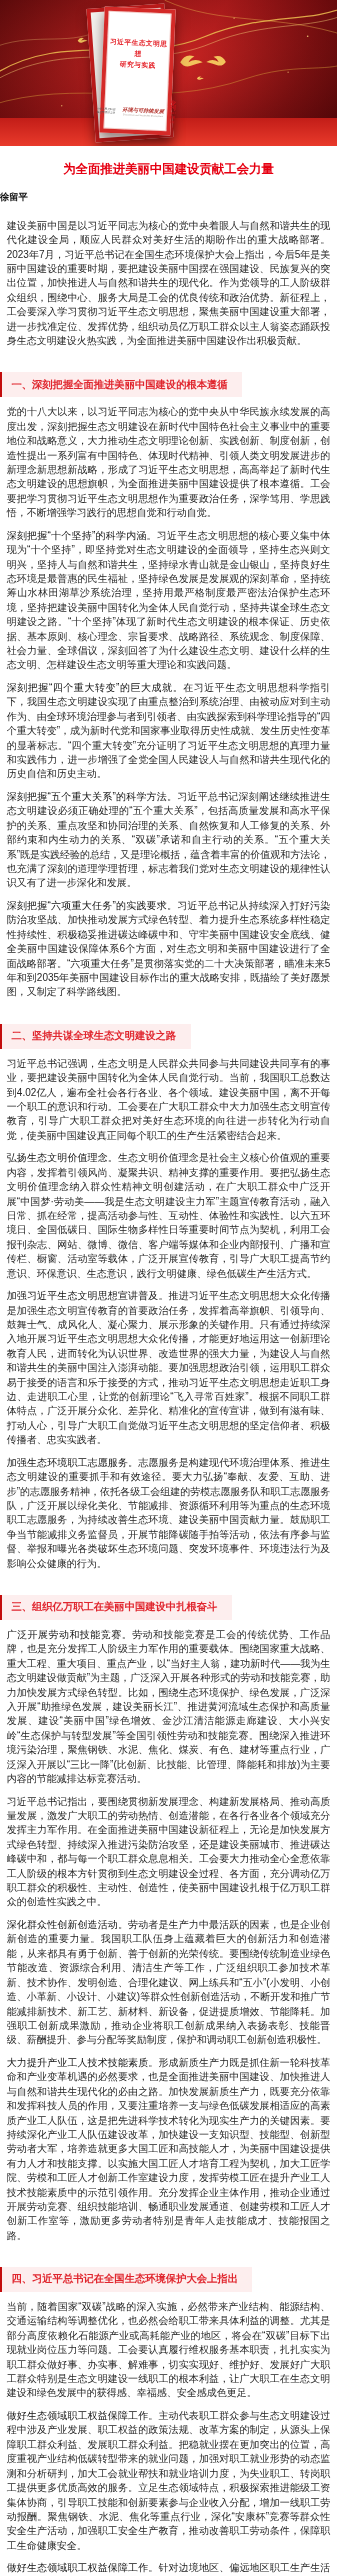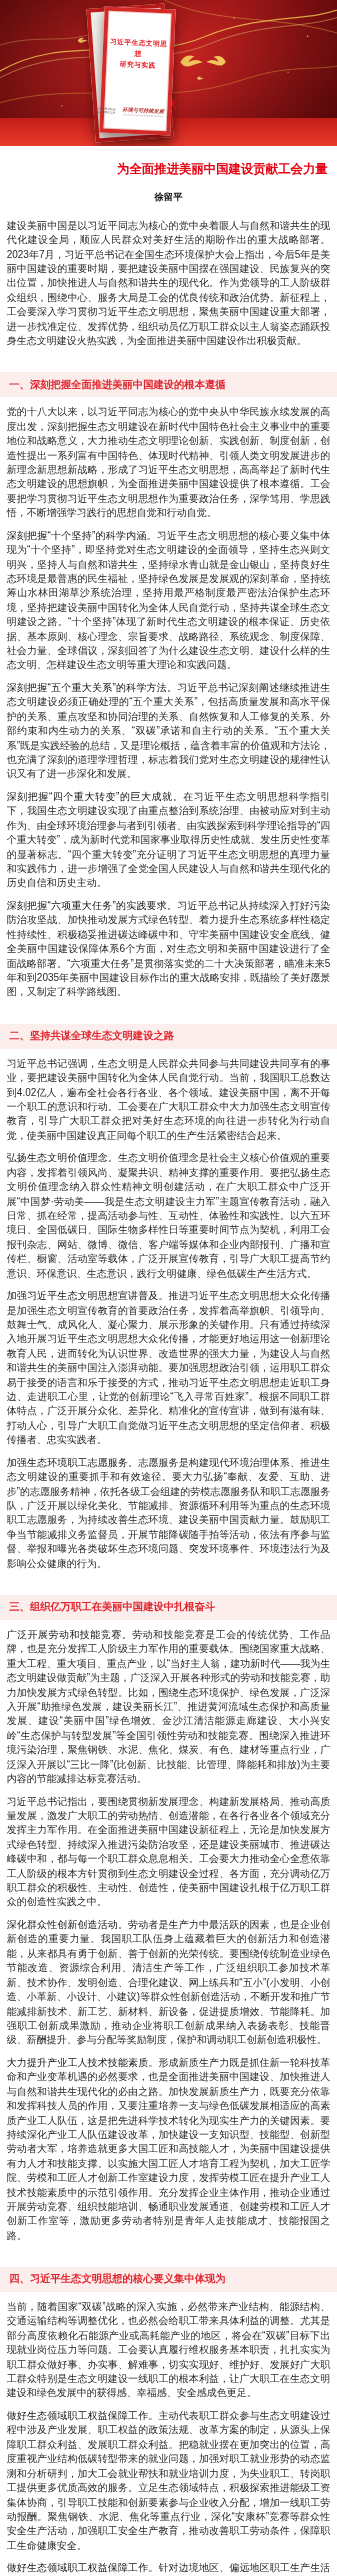--- a/index.html
+++ b/index.html
@@ -29,25 +29,25 @@
   .cover-pub{position:absolute;bottom:5.2px;left:1.5px;right:1.5px;display:flex;align-items:center;justify-content:center;gap:1.5px;}
   .pub-left{font-size:3.1px;color:#555;text-align:right;line-height:4.1px;transform:scale(.85);white-space:nowrap;}
   .pub-mid{text-align:center;}
   .pub-script{color:#b5332c;font-size:5.2px;font-weight:bold;font-style:italic;font-family:"Liberation Serif","DejaVu Serif",serif;white-space:nowrap;}
   .pub-eng{font-size:2.6px;color:#9a8d84;transform:scale(.8);white-space:nowrap;}
   .pub-badge{color:#d6131b;text-align:center;line-height:5.2px;}
   .badge-main{font-size:5.7px;font-weight:900;letter-spacing:0.5px;}
   .badge-sub{font-size:3.1px;transform:scale(.9);}
   
   .article{padding-top:3.1px;}
-  h1.title{margin:12.4px 9.3px 0;text-align:right;color:var(--accent);font-size:12.4px;line-height:17.5px;font-weight:bold;}
-  .author{margin:12.4px 0 14.4px;text-align:center;font-size:9.3px;font-weight:bold;color:#111;}
+  h1.title{margin:12.4px 9.3px 0;text-align:center;color:var(--accent);font-size:12.4px;line-height:17.5px;font-weight:bold;}
+  .author{margin:12.4px 0 14.4px;text-align:left;font-size:9.3px;font-weight:bold;color:#111;}
   p.para{margin:8.2px 6.7px;font-size:10px;line-height:14.4px;text-align:justify;color:var(--text);}
   p.para .lead{font-weight:normal;color:#111;}
-  .sec-head{display:flex;align-items:stretch;margin:24px 0 5.2px;flex-direction:column;}
+  .sec-head{display:flex;align-items:stretch;margin:24px 0 5.2px;}
   .sec-bar{width:2.1px;background:var(--sec-bar);}
   .sec-label{background:var(--sec-bg);color:var(--sec-text);font-weight:bold;font-size:10.3px;line-height:10.3px;padding:7.2px 14.4px 7.2px 9.3px;}
 </style>
 </head>
 <body>
 
 <div class="hero">
   <div class="vignette"></div>
   <svg class="deco" width="337" height="146" viewBox="0 0 655 283">
     <path d="M-20 150 C120 55 260 130 400 70 C510 25 600 45 675 12" fill="none" stroke="#e9b74e" stroke-width="2.4" opacity="0.9"></path>
@@ -102,22 +102,22 @@
   <div class="author">徐留平</div>
 
   <p class="para">建设美丽中国是以习近平同志为核心的党中央着眼人与自然和谐共生的现代化建设全局，顺应人民群众对美好生活的期盼作出的重大战略部署。2023年7月，习近平总书记在全国生态环境保护大会上指出，今后5年是美丽中国建设的重要时期，要把建设美丽中国摆在强国建设、民族复兴的突出位置，加快推进人与自然和谐共生的现代化。作为党领导的工人阶级群众组织，围绕中心、服务大局是工会的优良传统和政治优势。新征程上，工会要深入学习贯彻习近平生态文明思想，聚焦美丽中国建设重大部署，进一步找准定位、发挥优势，组织动员亿万职工群众以主人翁姿态踊跃投身生态文明建设火热实践，为全面推进美丽中国建设作出积极贡献。</p>
 
   <div class="sec-head">
     <div class="sec-bar"></div>
     <div class="sec-label">一、深刻把握全面推进美丽中国建设的根本遵循</div>
   </div>
   <p class="para"><b class="lead"></b><span>党的十八大以来，以习近平同志为核心的党中央从中华民族永续发展的高度出发，深刻把握生态文明建设在新时代中国特色社会主义事业中的重要地位和战略意义，大力推动生态文明理论创新、实践创新、制度创新，创造性提出一系列富有中国特色、体现时代精神、引领人类文明发展进步的新理念新思想新战略，形成了习近平生态文明思想，高高举起了新时代生态文明建设的思想旗帜，为全面推进美丽中国建设提供了根本遵循。工会要把学习贯彻习近平生态文明思想作为重要政治任务，深学笃用、学思践悟，不断增强学习践行的思想自觉和行动自觉。</span></p>
   <p class="para"><b class="lead">深刻把握“十个坚持”的科学内涵。</b><span>习近平生态文明思想的核心要义集中体现为“十个坚持”，即坚持党对生态文明建设的全面领导，坚持生态兴则文明兴，坚持人与自然和谐共生，坚持绿水青山就是金山银山，坚持良好生态环境是最普惠的民生福祉，坚持绿色发展是发展观的深刻革命，坚持统筹山水林田湖草沙系统治理，坚持用最严格制度最严密法治保护生态环境，坚持把建设美丽中国转化为全体人民自觉行动，坚持共谋全球生态文明建设之路。“十个坚持”体现了新时代生态文明建设的根本保证、历史依据、基本原则、核心理念、宗旨要求、战略路径、系统观念、制度保障、社会力量、全球倡议，深刻回答了为什么建设生态文明、建设什么样的生态文明、怎样建设生态文明等重大理论和实践问题。</span></p>
+  <p class="para"><b class="lead">深刻把握“四个重大转变”的巨大成就。</b><span>在习近平生态文明思想科学指引下，我国生态文明建设实现了由重点整治到系统治理、由被动应对到主动作为、由全球环境治理参与者到引领者、由实践探索到科学理论指导的“四个重大转变”，成为新时代党和国家事业取得历史性成就、发生历史性变革的显著标志。“四个重大转变”充分证明了习近平生态文明思想的真理力量和实践伟力，进一步增强了全党全国人民建设人与自然和谐共生现代化的历史自信和历史主动。</span></p>
   <p class="para"><b class="lead">深刻把握“五个重大关系”的科学方法。</b><span>习近平总书记深刻阐述继续推进生态文明建设必须正确处理的“五个重大关系”，包括高质量发展和高水平保护的关系、重点攻坚和协同治理的关系、自然恢复和人工修复的关系、外部约束和内生动力的关系、“双碳”承诺和自主行动的关系。“五个重大关系”既是实践经验的总结，又是理论概括，蕴含着丰富的价值观和方法论，也充满了深刻的道理学理哲理，标志着我们党对生态文明建设的规律性认识又有了进一步深化和发展。</span></p>
-  <p class="para"><b class="lead">深刻把握“四个重大转变”的巨大成就。</b><span>在习近平生态文明思想科学指引下，我国生态文明建设实现了由重点整治到系统治理、由被动应对到主动作为、由全球环境治理参与者到引领者、由实践探索到科学理论指导的“四个重大转变”，成为新时代党和国家事业取得历史性成就、发生历史性变革的显著标志。“四个重大转变”充分证明了习近平生态文明思想的真理力量和实践伟力，进一步增强了全党全国人民建设人与自然和谐共生现代化的历史自信和历史主动。</span></p>
   <p class="para"><b class="lead">深刻把握“六项重大任务”的实践要求。</b><span>习近平总书记从持续深入打好污染防治攻坚战、加快推动发展方式绿色转型、着力提升生态系统多样性稳定性持续性、积极稳妥推进碳达峰碳中和、守牢美丽中国建设安全底线、健全美丽中国建设保障体系6个方面，对生态文明和美丽中国建设进行了全面战略部署。“六项重大任务”是贯彻落实党的二十大决策部署，瞄准未来5年和到2035年美丽中国建设目标作出的重大战略安排，既描绘了美好愿景图，又制定了科学路线图。</span></p>
 
   <div class="sec-head">
     <div class="sec-bar"></div>
     <div class="sec-label">二、坚持共谋全球生态文明建设之路</div>
   </div>
   <p class="para"><b class="lead"></b><span>习近平总书记强调，生态文明是人民群众共同参与共同建设共同享有的事业，要把建设美丽中国转化为全体人民自觉行动。当前，我国职工总数达到4.02亿人，遍布全社会各行各业、各个领域。建设美丽中国，离不开每一个职工的意识和行动。工会要在广大职工群众中大力加强生态文明宣传教育，引导广大职工群众把对美好生态环境的向往进一步转化为行动自觉，使美丽中国建设真正同每个职工的生产生活紧密结合起来。</span></p>
   <p class="para"><b class="lead">弘扬生态文明价值理念。</b><span>生态文明价值理念是社会主义核心价值观的重要内容，发挥着引领风尚、凝聚共识、精神支撑的重要作用。要把弘扬生态文明价值理念纳入群众性精神文明创建活动，在广大职工群众中广泛开展“中国梦·劳动美——我是生态文明建设主力军”主题宣传教育活动，融入日常、抓在经常，提高活动参与性、互动性、体验性和实践性。以六五环境日、全国低碳日、国际生物多样性日等重要时间节点为契机，利用工会报刊杂志、网站、微博、微信、客户端等媒体和企业内部报刊、广播和宣传栏、橱窗、活动室等载体，广泛开展宣传教育，引导广大职工提高节约意识、环保意识、生态意识，践行文明健康、绿色低碳生产生活方式。</span></p>
   <p class="para"><b class="lead">加强习近平生态文明思想宣讲普及。</b><span>推进习近平生态文明思想大众化传播是加强生态文明宣传教育的首要政治任务，发挥着高举旗帜、引领导向、鼓舞士气、成风化人、凝心聚力、展示形象的关键作用。只有通过持续深入地开展习近平生态文明思想大众化传播，才能更好地运用这一创新理论教育人民，进而转化为认识世界、改造世界的强大力量，为建设人与自然和谐共生的美丽中国注入澎湃动能。要加强思想政治引领，运用职工群众易于接受的语言和乐于接受的方式，推动习近平生态文明思想走近职工身边、走进职工心里，让党的创新理论“飞入寻常百姓家”。根据不同职工群体特点，广泛开展分众化、差异化、精准化的宣传宣讲，做到有滋有味、打动人心，引导广大职工自觉做习近平生态文明思想的坚定信仰者、积极传播者、忠实实践者。</span></p>
   <p class="para"><b class="lead">加强生态环境职工志愿服务。</b><span>志愿服务是构建现代环境治理体系、推进生态文明建设的重要抓手和有效途径。要大力弘扬“奉献、友爱、互助、进步”的志愿服务精神，依托各级工会组建的劳模志愿服务队和职工志愿服务队，广泛开展以绿化美化、节能减排、资源循环利用等为重点的生态环境职工志愿服务，为持续改善生态环境、建设美丽中国贡献力量。鼓励职工争当节能减排义务监督员，开展节能降碳随手拍等活动，依法有序参与监督、举报和曝光各类破坏生态环境问题、突发环境事件、环境违法行为及影响公众健康的行为。</span></p>
@@ -126,20 +126,20 @@
     <div class="sec-bar"></div>
     <div class="sec-label">三、组织亿万职工在美丽中国建设中扎根奋斗</div>
   </div>
   <p class="para"><b class="lead">广泛开展劳动和技能竞赛。</b><span>劳动和技能竞赛是工会的传统优势、工作品牌，也是充分发挥工人阶级主力军作用的重要载体。围绕国家重大战略、重大工程、重大项目、重点产业，以“当好主人翁，建功新时代——我为生态文明建设做贡献”为主题，广泛深入开展各种形式的劳动和技能竞赛，助力加快发展方式绿色转型。比如，围绕生态环境保护、绿色发展，广泛深入开展“助推绿色发展，建设美丽长江”、推进黄河流域生态保护和高质量发展、建设“美丽中国”绿色增效、金沙江清洁能源走廊建设、大小兴安岭“生态保护与转型发展”等全国引领性劳动和技能竞赛。围绕深入推进环境污染治理，聚焦钢铁、水泥、焦化、煤炭、有色、建材等重点行业，广泛深入开展以“三比一降”(比创新、比技能、比管理、降能耗和排放)为主要内容的节能减排达标竞赛活动。</span></p>
   <p class="para"><b class="lead"></b><span>习近平总书记指出，要围绕贯彻新发展理念、构建新发展格局、推动高质量发展，激发广大职工的劳动热情、创造潜能，在各行各业各个领域充分发挥主力军作用。在全面推进美丽中国建设新征程上，无论是加快发展方式绿色转型、持续深入推进污染防治攻坚，还是建设美丽城市、推进碳达峰碳中和，都与每一个职工群众息息相关。工会要大力推动全心全意依靠工人阶级的根本方针贯彻到生态文明建设全过程、各方面，充分调动亿万职工群众的积极性、主动性、创造性，使美丽中国建设扎根于亿万职工群众的创造性实践之中。</span></p>
   <p class="para"><b class="lead">深化群众性创新创造活动。</b><span>劳动者是生产力中最活跃的因素，也是企业创新创造的重要力量。我国职工队伍身上蕴藏着巨大的创新活力和创造潜能，从来都具有勇于创新、善于创新的光荣传统。要围绕传统制造业绿色节能改造、资源综合利用、清洁生产等工作，广泛组织职工参加技术革新、技术协作、发明创造、合理化建议、网上练兵和“五小”(小发明、小创造、小革新、小设计、小建议)等群众性创新创造活动，不断开发和推广节能减排新技术、新工艺、新材料、新设备，促进提质增效、节能降耗。加强职工创新成果激励，推动企业将职工创新成果纳入表扬表彰、技能晋级、薪酬提升、参与分配等奖励制度，保护和调动职工创新创造积极性。</span></p>
   <p class="para"><b class="lead">大力提升产业工人技术技能素质。</b><span>形成新质生产力既是抓住新一轮科技革命和产业变革机遇的必然要求，也是全面推进美丽中国建设、加快推进人与自然和谐共生现代化的必由之路。加快发展新质生产力，既要充分依靠和发挥科技人员的作用，又要注重培养一支与绿色低碳发展相适应的高素质产业工人队伍，这是把先进科学技术转化为现实生产力的关键因素。要持续深化产业工人队伍建设改革，加快建设一支知识型、技能型、创新型劳动者大军，培养造就更多大国工匠和高技能人才，为美丽中国建设提供有力人才和技能支撑。以实施大国工匠人才培育工程为契机，加大工匠学院、劳模和工匠人才创新工作室建设力度，发挥劳模工匠在提升产业工人技术技能素质中的示范引领作用。充分发挥企业主体作用，推动企业通过开展劳动竞赛、组织技能培训、畅通职业发展通道、创建劳模和工匠人才创新工作室等，激励更多劳动者特别是青年人走技能成才、技能报国之路。</span></p>
 
   <div class="sec-head">
     <div class="sec-bar"></div>
-    <div class="sec-label">四、习近平生态文明思想的核心要义集中体现为</div>
+    <div class="sec-label">四、习近平总书记在全国生态环境保护大会上指出</div>
   </div>
   <p class="para"><b class="lead"></b><span>当前，随着国家“双碳”战略的深入实施，必然带来产业结构、能源结构、交通运输结构等调整优化，也必然会给职工带来具体利益的调整。尤其是部分高度依赖化石能源产业或高耗能产业的地区，将会在“双碳”目标下出现就业岗位压力等问题。工会要认真履行维权服务基本职责，扎扎实实为职工群众做好事、办实事、解难事，切实实现好、维护好、发展好广大职工群众特别是生态文明建设一线职工的根本利益，让广大职工在生态文明建设和绿色发展中的获得感、幸福感、安全感成色更足。</span></p>
   <p class="para"><b class="lead">做好生态领域职工权益保障工作。</b><span>主动代表职工群众参与生态文明建设过程中涉及产业发展、职工权益的政策法规、改革方案的制定，从源头上保障职工群众利益、发展职工群众利益。把稳就业摆在更加突出的位置，高度重视产业结构低碳转型带来的就业问题，加强对职工就业形势的动态监测和分析研判，加大工会就业帮扶和就业培训力度，为失业职工、转岗职工提供更多优质高效的服务。立足生态领域特点，积极探索推进能级工资集体协商，引导职工技能和创新要素参与企业收入分配，增加一线职工劳动报酬。聚焦钢铁、水泥、焦化等重点行业，深化“安康杯”竞赛等群众性安全生产活动，加强职工安全生产教育，推动改善职工劳动条件，保障职工生命健康安全。</span></p>
   <p class="para"><b class="lead">做好生态领域职工权益保障工作。</b><span>针对边境地区、偏远地区职工生产生活环境艰苦、条件差、困难多等问题，发挥相关产业工会职能作用和优势，深入开展“暖边绿境”“助力乡村振兴 关爱生态护林员”等关爱职工专项行动，更多把注意力放在困难职工身上，多做雪中送炭的事情，将党和政府的关心关怀、工会的温暖送到职工心坎上。巩固困难职工解困脱困成果，聚焦农垦、林业、水利等行业因深化改革而暂时出现的困难职工，对他们的生活、就业、社会保障等问题进行重点帮扶，并与提高职工生活品质相衔接。结合产业行业特点，加强地处偏远的林业、水利、气象等行业工会服务阵地建设，打造绿色职工之家，努力为职工群众提供更多贴心暖心服务。</span></p>
 
 </div>
 
 
 </body></html>

